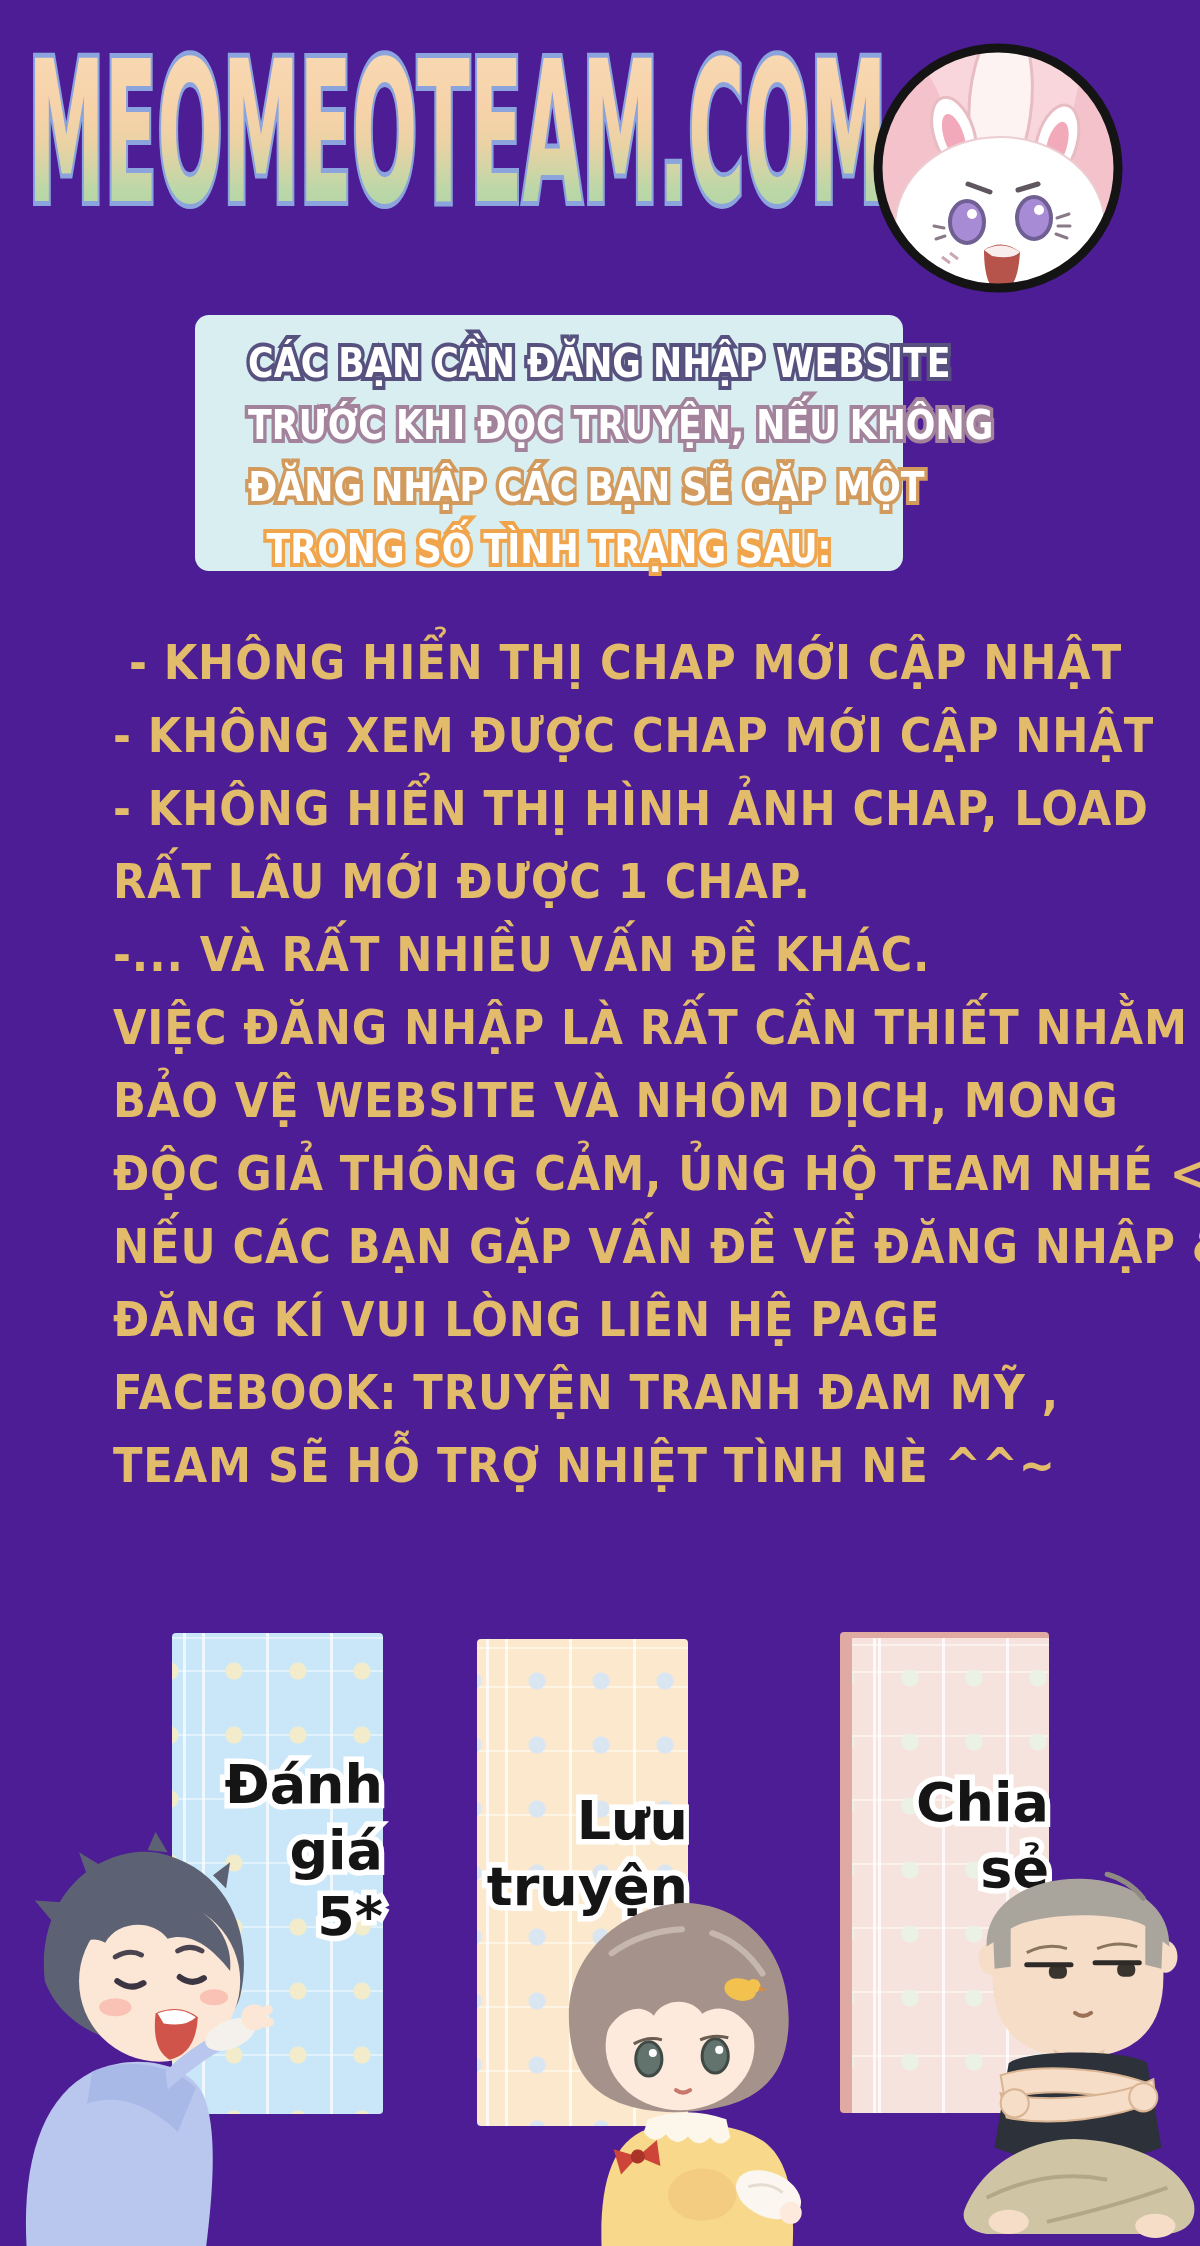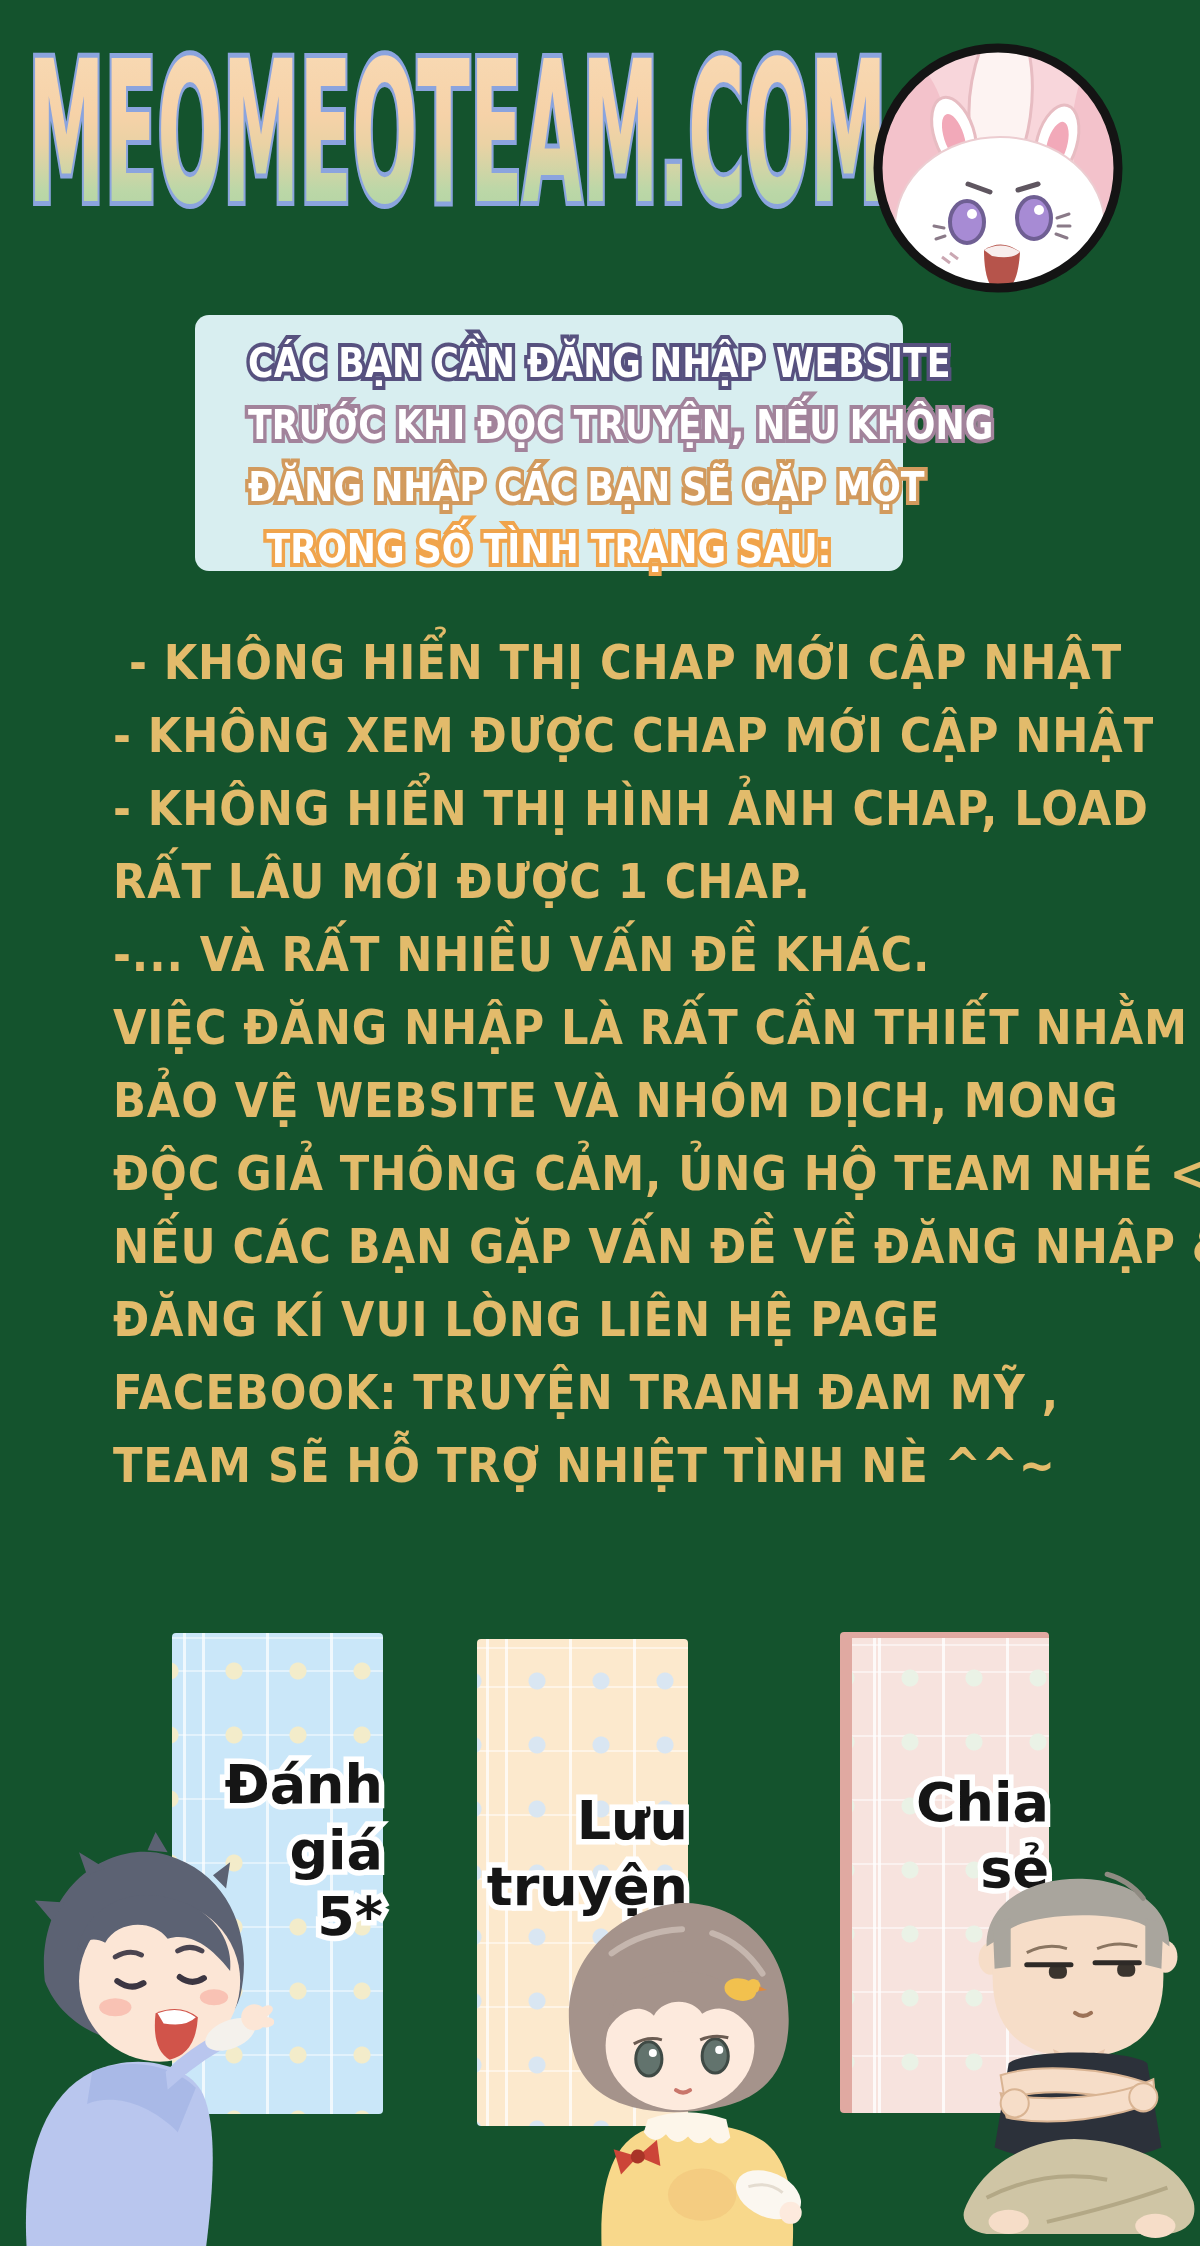--- a/index.html
+++ b/index.html
@@ -1,18 +1,18 @@
 <!DOCTYPE html>
 <html><head>
 <meta charset="utf-8">
 <style>
   html,body { margin:0; padding:0; background:#ffffff; }
   #root {
     position:relative; width:1200px; height:2246px;
-    background:#14532d; overflow:hidden;
+    background:#4c1d95; overflow:hidden;
     font-family:"DejaVu Sans", sans-serif;
   }
   .abs { position:absolute; }
 
   
   #title-stack {
     position:absolute; left:28px; top:35px;
     font-size:175px; font-weight:bold; line-height:175px;
     white-space:nowrap;
     transform:scale(0.44,1.12); transform-origin:0 0;

